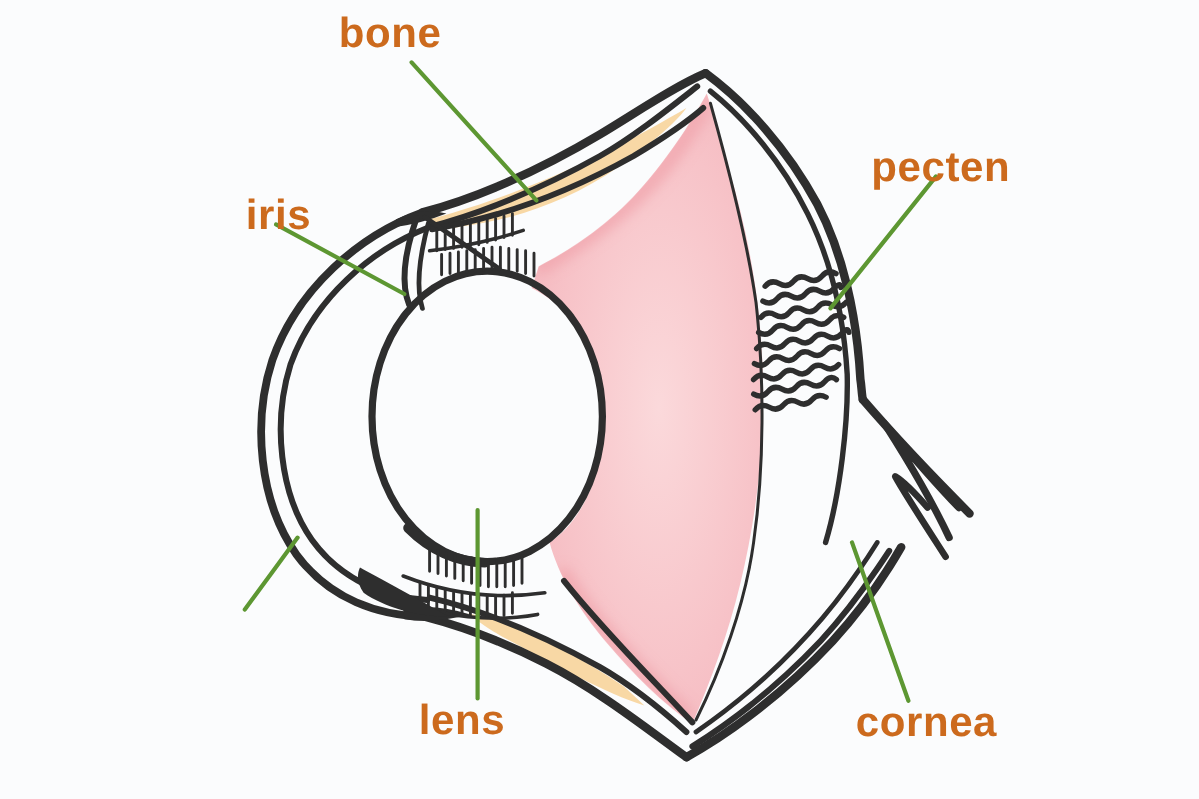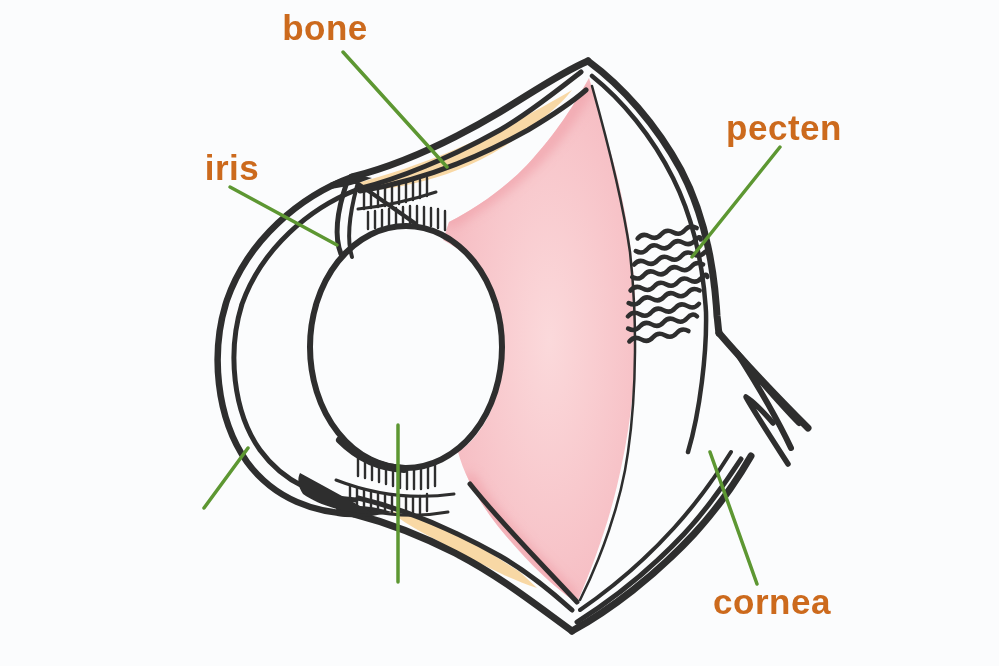--- a/index.html
+++ b/index.html
@@ -133,16 +133,17 @@
       <path class="leader" d="M343,52 L447,167"></path>
       <path class="leader" d="M230,187 L337,245"></path>
       <path class="leader" d="M780,147 L692,257"></path>
       <path class="leader" d="M248,448 L204,508"></path>
       <path class="leader" d="M398,425 L398,582"></path>
       <path class="leader" d="M710,452 L757,584"></path>
     </g>
   </svg>
 
   <div class="label" style="left:325px;top:28px">bone</div>
-  <div class="label" style="left:232px;top:168px">iris</div>
-  <div class="label" style="left:784px;top:128px">pecten</div>
+  <div class="label" style="left:232px;top:180px">iris</div>
+  <div class="label" style="left:784px;top:140px">pecten</div>
+  <div class="label" style="left:385px;top:601px">lens</div>
   <div class="label" style="left:772px;top:602px">cornea</div>
 </div>
 
 </body></html>

